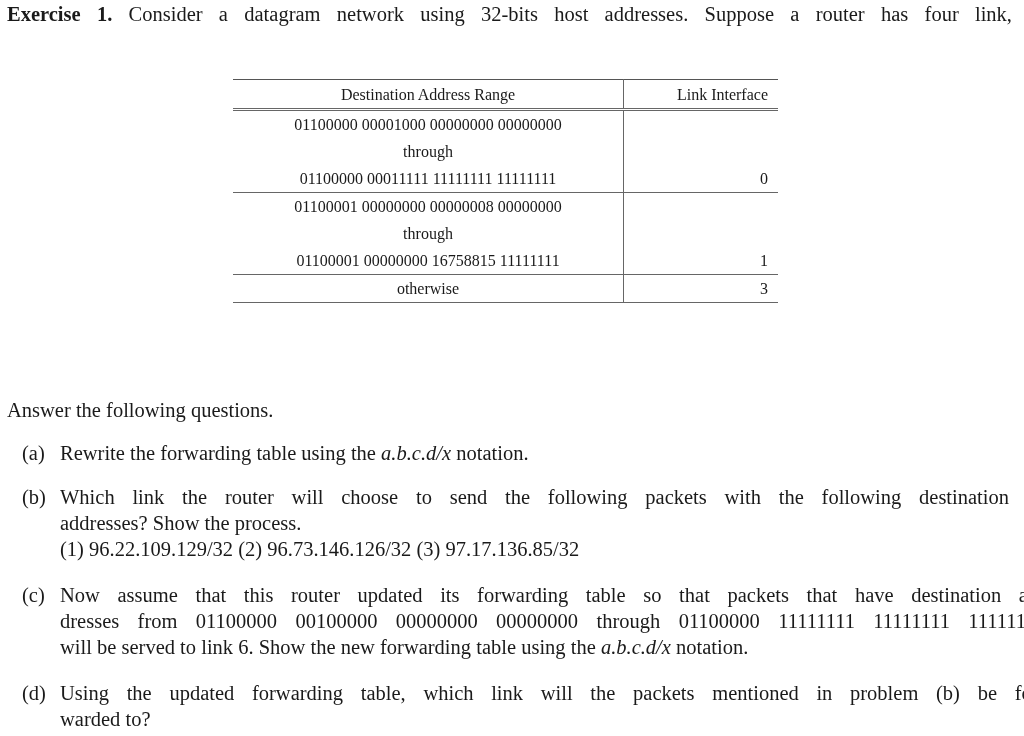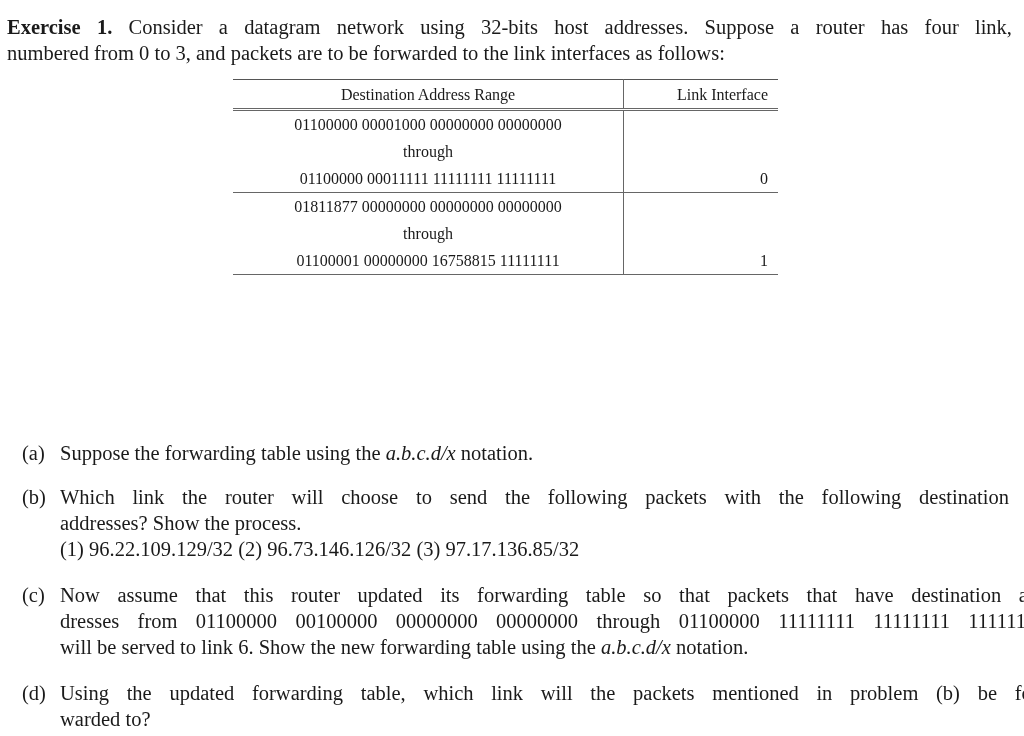--- a/index.html
+++ b/index.html
@@ -20,21 +20,21 @@
       left: 0; top: 0;
       width: 1024px;
       height: 736px;
       font-family: "Liberation Serif", "DejaVu Serif", serif;
       font-size: 20.5px;
       line-height: 26px;
     }
     .intro {
       position: absolute;
       left: 7px;
-      top: 14px;
+      top: 1px;
       width: 1005px;
       text-align: justify;
       text-align-last: left;
     }
     .intro .ex-label {
       font-weight: bold;
     }
     .intro .line1 {
       display: block;
       text-align: justify;
@@ -129,56 +129,60 @@
       text-align: left;
     }
   </style>
 </head>
 <body>
 
 <div class="page">
 
   <div class="intro">
     <span class="line1"><span class="ex-label">Exercise 1.</span> <span>Consider a datagram network using 32-bits host addresses. Suppose a router has four link,</span></span>
-    <span class="line2">numbered from 0 to 3, and packets are to be forwarded to the link interfaces as follows:</span>
   </div>
 
   <table class="fwd-table">
     <thead>
       <tr>
         <th class="col-range">Destination Address Range</th>
         <th class="col-link">Link Interface</th>
       </tr>
     </thead>
     <tbody>
       <tr class="group">
         <td class="col-range range-cell">
           <span class="r-line">01100000 00001000 00000000 00000000</span>
           <span class="r-line">through</span>
           <span class="r-line">01100000 00011111 11111111 11111111</span>
         </td>
         <td class="col-link">0</td>
       </tr>
       <tr class="group">
         <td class="col-range range-cell">
-          <span class="r-line">01811877 00000000 00000000 00000000</span>
+          <span class="r-line">01100001 00000000 00000008 00000000</span>
           <span class="r-line">through</span>
           <span class="r-line">01100001 00000000 16758815 11111111</span>
         </td>
         <td class="col-link">1</td>
       </tr>
+      <tr class="last">
+        <td class="col-range">otherwise</td>
+        <td class="col-link">3</td>
+      </tr>
     </tbody>
   </table>
 
+  <div class="answer-intro">Answer the following questions.</div>
 
   <div class="q-list">
 
     <div class="q-item q-a">
       <span class="q-label">(a)</span>
-      <span class="text-left"><span>Suppose the forwarding table using the </span><span class="math">a.b.c.d/x</span><span> notation.</span></span>
+      <span class="text-left"><span>Rewrite the forwarding table using the </span><span class="math">a.b.c.d/x</span><span> notation.</span></span>
     </div>
 
     <div class="q-item q-b">
       <span class="q-label">(b)</span>
       <span class="text-justify">Which link the router will choose to send the following packets with the following destination IP</span>
       <span class="text-left">addresses? Show the process.</span>
       <span class="text-left">(1) 96.22.109.129/32 (2) 96.73.146.126/32 (3) 97.17.136.85/32</span>
     </div>
 
     <div class="q-item q-c">

